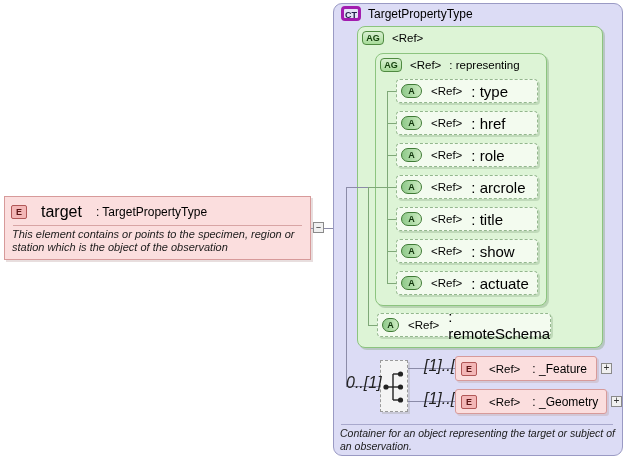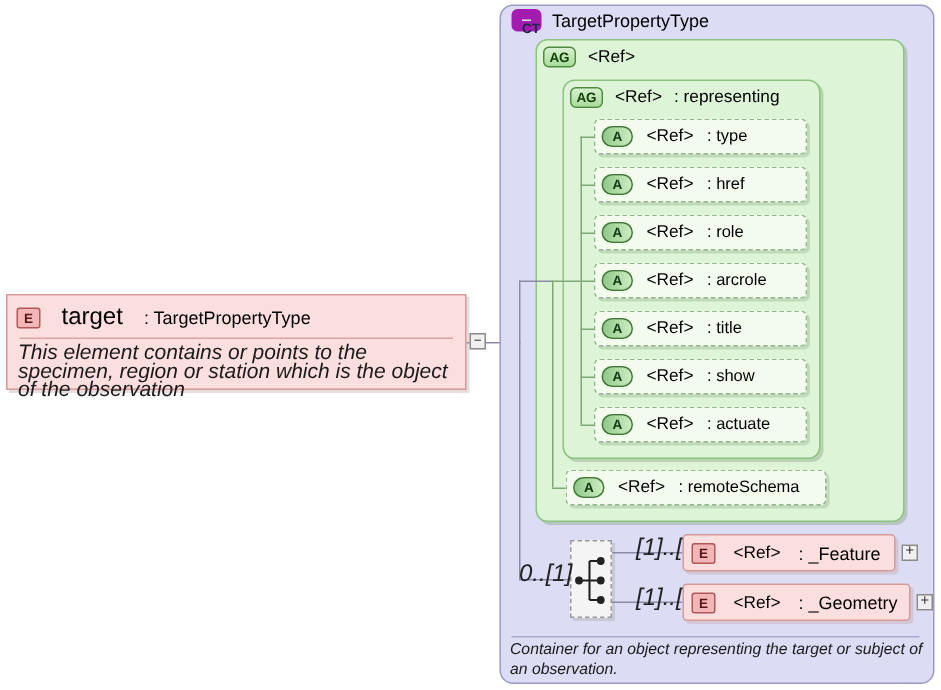--- a/index.html
+++ b/index.html
@@ -43,21 +43,21 @@
     font-size: 9px;
     font-weight: bold;
     line-height: 12px;
     height: 14px;
     border: 1px solid #555;
   }
   .badge-ct {
     width: 20px; height: 15px; line-height: 13px;
     border-radius: 4px;
     background: #e3e3f6;
-    border: 7px solid #a21caf;
+    border: 3px solid #a21caf;
     color: #22224a;
   }
   .badge-ag {
     width: 22px; height: 14px; line-height: 12px;
     border-radius: 4px;
     background: linear-gradient(to bottom,#d9f0d2,#a8dc9a);
     border: 1px solid #4f8a41;
     color: #14400c;
   }
   .badge-a {
@@ -99,21 +99,21 @@
     background: #f3fbef;
     border: 1px dashed #93b78d;
     border-radius: 4px;
     box-sizing: border-box;
     display: flex; align-items: center;
     padding-left: 4px;
     gap: 9px;
     box-shadow: 2px 2px 0 rgba(150,180,145,0.40);
   }
   .attr-box .ref { font-size: 11.5px; }
-  .attr-box .typ { font-size: 11px; }
+  .attr-box .typ { font-size: 15px; }
 
   
   .elem-box {
     position: absolute;
     height: 25px;
     background: #fbdede;
     border: 1px solid #d79a9a;
     border-radius: 3px;
     box-sizing: border-box;
     display: flex; align-items: center;
@@ -144,21 +144,21 @@
   .root-head .typ { font-size: 12px; }
   .root-rule {
     position: absolute;
     left: 8px; right: 8px; top: 28px;
     height: 1px; background: #d8a5a5;
   }
   .root-doc {
     position: absolute;
     left: 7px; top: 31px; right: 6px;
     font-style: italic;
-    font-size: 14px;
+    font-size: 11px;
     line-height: 12.5px;
     color: #1a1a1a;
   }
 
   
   .expander {
     position: absolute;
     width: 11px; height: 11px;
     background: #f0f0f0;
     border: 1px solid #8a8a8a;

